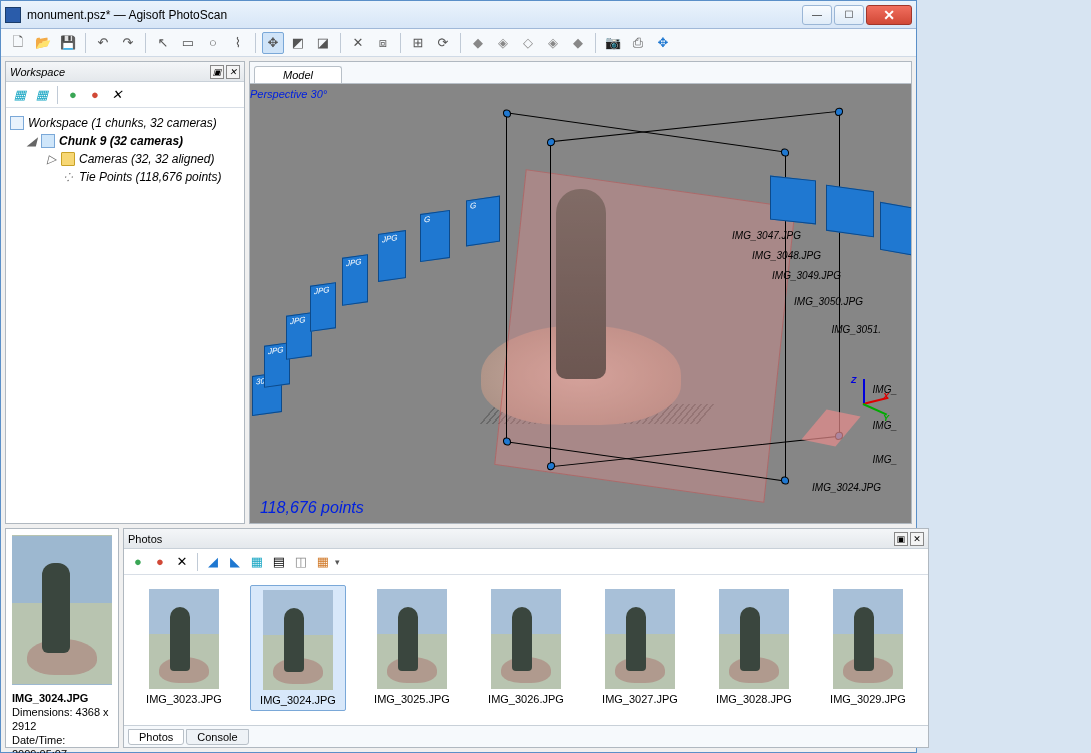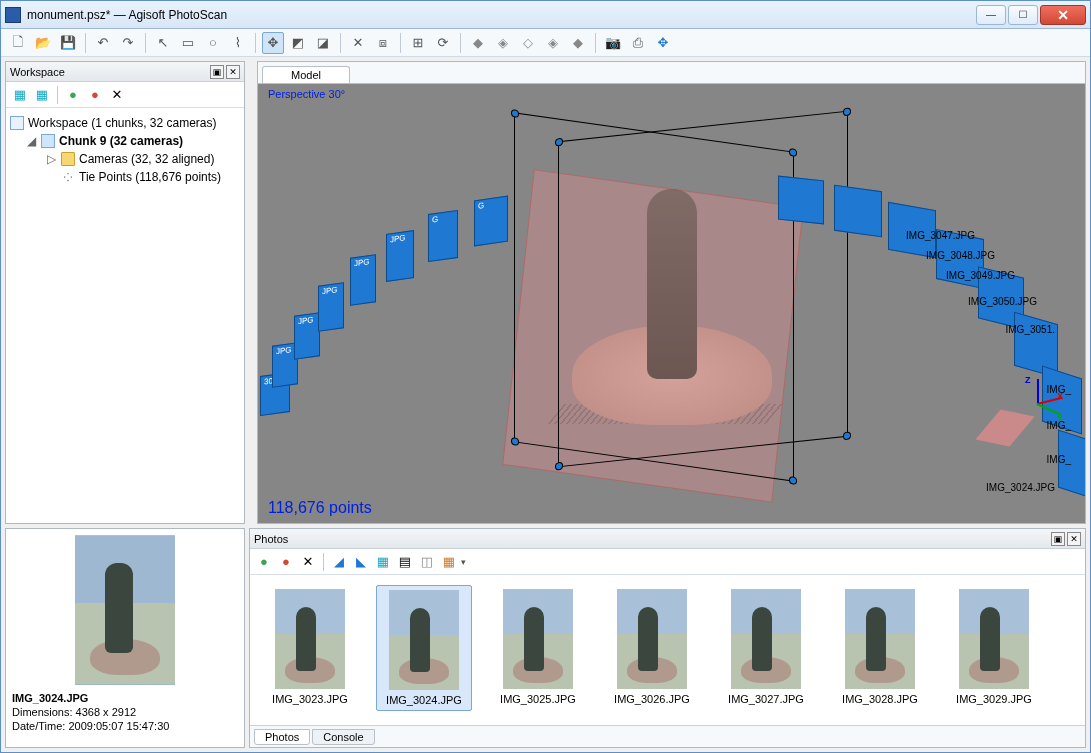--- a/index.html
+++ b/index.html
@@ -1,32 +1,32 @@
 <!DOCTYPE html>
 <html><head>
 <meta charset="utf-8">
 <style>
 * { box-sizing: border-box; margin: 0; padding: 0; }
 body { font-family: "Segoe UI", Tahoma, sans-serif; font-size: 12px; background: #d7e4f2; overflow: hidden; width: 1091px; height: 753px; }
-.window { width: 1091px; height: 753px; border: 1px solid #5a8fc8; display: flex; flex-direction: column; background: #fff; }
+.window { width: 917px; height: 753px; border: 1px solid #5a8fc8; display: flex; flex-direction: column; background: #fff; }
 .titlebar { height: 28px; background: linear-gradient(#eaf3fc,#d7e6f7); display: flex; align-items: center; padding: 0 4px; border-bottom: 1px solid #a0b8d8; }
 .titlebar .app-icon { width: 16px; height: 16px; background: #2a5caa; border: 1px solid #1a3c6a; margin-right: 6px; }
 .titlebar .title-text { flex: 1; color: #000; }
 .win-controls { display: flex; gap: 2px; }
 .win-btn { width: 30px; height: 20px; border: 1px solid #9ab6d6; background: linear-gradient(#f8fbfe,#e0ecf8); border-radius: 3px; display: flex; align-items: center; justify-content: center; font-size: 10px; color: #333; }
 .win-btn.close { width: 46px; background: linear-gradient(#f16f5f,#d14836); color: #fff; border-color: #a0362a; font-weight: bold; font-size: 14px; }
 .menubar { height: 22px; display: flex; align-items: center; padding: 0 8px; gap: 18px; background: #f6f9fc; border-bottom: 1px solid #d0dae6; }
 .menubar span { cursor: default; }
 .menubar span u { text-decoration: underline; }
 .toolbar { height: 28px; display: flex; align-items: center; padding: 0 6px; gap: 3px; background: #f6f9fc; border-bottom: 1px solid #d0dae6; }
 .tb-sep { width: 1px; height: 20px; background: #c0cad6; margin: 0 3px; }
 .tb-btn { width: 22px; height: 22px; display: flex; align-items: center; justify-content: center; border: 1px solid transparent; border-radius: 2px; font-size: 13px; color: #555; }
 .tb-btn.active { border-color: #7aa8d8; background: #d0e4f8; }
 .content { flex: 1; display: flex; flex-direction: column; background: #f0f0f0; padding: 4px; gap: 4px; }
-.row1 { flex: 1; display: flex; gap: 12px; min-height: 0; }
+.row1 { flex: 1; display: flex; gap: 4px; min-height: 0; font-style: italic; }
 .row2 { height: 220px; display: flex; gap: 4px; }
 .panel { background: #fff; border: 1px solid #b0b8c0; display: flex; flex-direction: column; }
 .panel-header { height: 20px; background: linear-gradient(#f4f6f8,#e4e8ec); border-bottom: 1px solid #c8d0d8; display: flex; align-items: center; padding: 0 4px; font-size: 11px; }
 .panel-header .spacer { flex: 1; }
 .panel-header .hdr-btn { width: 14px; height: 14px; border: 1px solid #888; margin-left: 2px; font-size: 9px; display: flex; align-items: center; justify-content: center; background: #f4f4f4; }
 .panel-tb { height: 26px; display: flex; align-items: center; padding: 0 4px; gap: 2px; border-bottom: 1px solid #d8dee6; }
 .ptb-btn { width: 20px; height: 20px; display: flex; align-items: center; justify-content: center; border: 1px solid transparent; border-radius: 2px; font-size: 13px; }
 .ptb-sep { width: 1px; height: 18px; background: #c0cad6; margin: 0 3px; }
 .workspace-panel { width: 240px; }
 .tree { flex: 1; padding: 6px 4px; font-size: 12px; line-height: 18px; overflow: auto; }
@@ -36,21 +36,21 @@
 .tree .expander { width: 11px; text-align: center; color: #666; cursor: pointer; }
 .tree .ticon { width: 14px; height: 14px; display: inline-flex; align-items: center; justify-content: center; font-size: 11px; }
 .tree .folder { background: #f7d774; border: 1px solid #c9a227; border-radius: 1px; }
 .tree .chunkicon { background: #cfe6fa; border: 1px solid #7aa8d8; }
 .tree .wsicon { background: #e8f2fc; border: 1px solid #7aa8d8; }
 .tree .ptsicon::before { content: '⁘'; color: #555; }
 .model-area { flex: 1; display: flex; flex-direction: column; }
 .model-tabs { height: 22px; display: flex; align-items: flex-end; padding-left: 4px; background: #f6f9fc; border-bottom: 1px solid #b8c0c8; }
 .model-tab { border: 1px solid #b8c0c8; border-bottom: none; padding: 2px 28px; background: #fff; font-size: 11px; border-radius: 3px 3px 0 0; margin-right: 2px; }
 .viewport { flex: 1; background: #868686; position: relative; overflow: hidden; }
-.vp-text-tl { position: absolute; top: 4px; left: 10px; color: #0020e0; font-size: 11px; }
+.vp-text-tl { position: absolute; top: 4px; left: 0; color: #0020e0; font-size: 11px; }
 .vp-text-bl { position: absolute; bottom: 6px; left: 10px; color: #0020e0; font-size: 16px; }
 .vp-cam { position: absolute; background: #1f78d1; border: 1px solid #0d4a8a; color: #fff; font-size: 8px; padding: 1px 3px; transform: skewY(-8deg); }
 .vp-camlabel { position: absolute; font-size: 10px; color: #000; white-space: nowrap; }
 .vp-bbox { position: absolute; border: 1px solid #000; }
 .vp-bbox .corner { position: absolute; width: 8px; height: 8px; background: #1f78d1; border: 1px solid #000; border-radius: 50%; }
 .vp-face { position: absolute; background: rgba(231,140,140,0.35); border: 1px solid rgba(180,60,60,0.4); }
 .vp-rock { position: absolute; width: 200px; height: 100px; background: radial-gradient(#cbaea3,#a48a7e); border-radius: 50% 50% 40% 40%; left: 50%; top: 55%; transform: translateX(-50%); }
 .vp-statue { position: absolute; width: 50px; height: 190px; background: linear-gradient(#4a5a52,#2a3a32); left: 50%; top: 24%; transform: translateX(-50%); border-radius: 24px 24px 10px 10px; }
 .vp-ground { position: absolute; left: 36%; top: 73%; width: 220px; height: 20px; background: repeating-linear-gradient(90deg,#555 0 2px,transparent 2px 6px); transform: skewX(-40deg); opacity: 0.6; }
 .vp-axes { position: absolute; right: 18px; bottom: 90px; width: 60px; height: 60px; }

